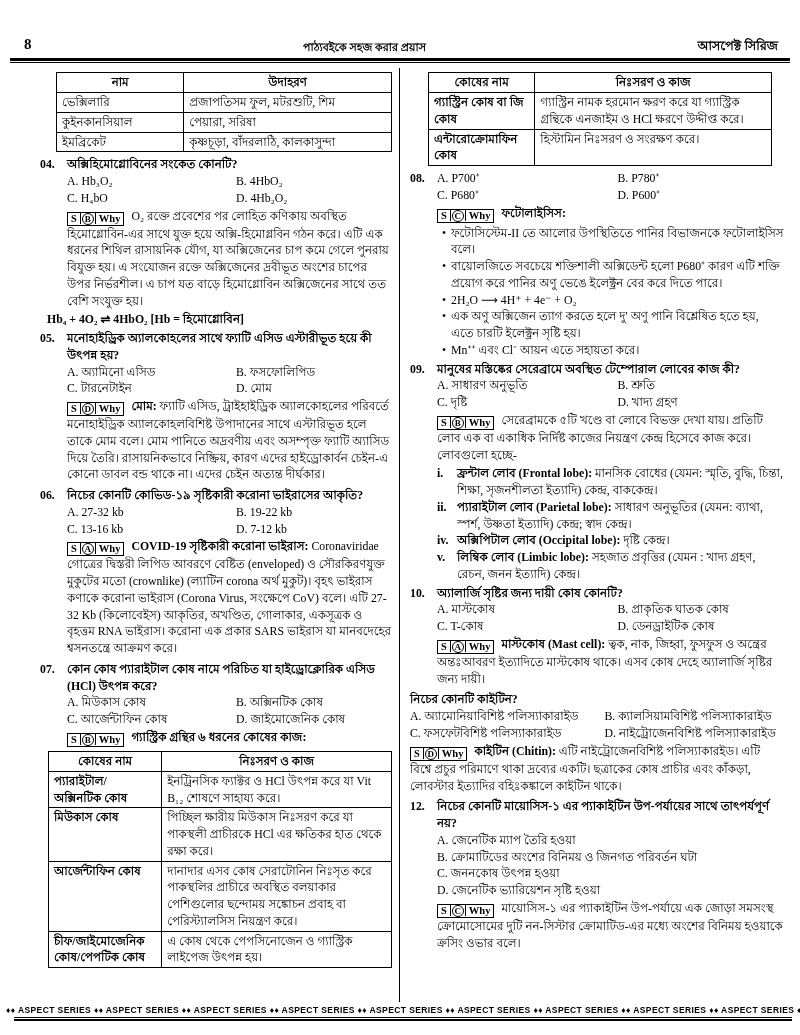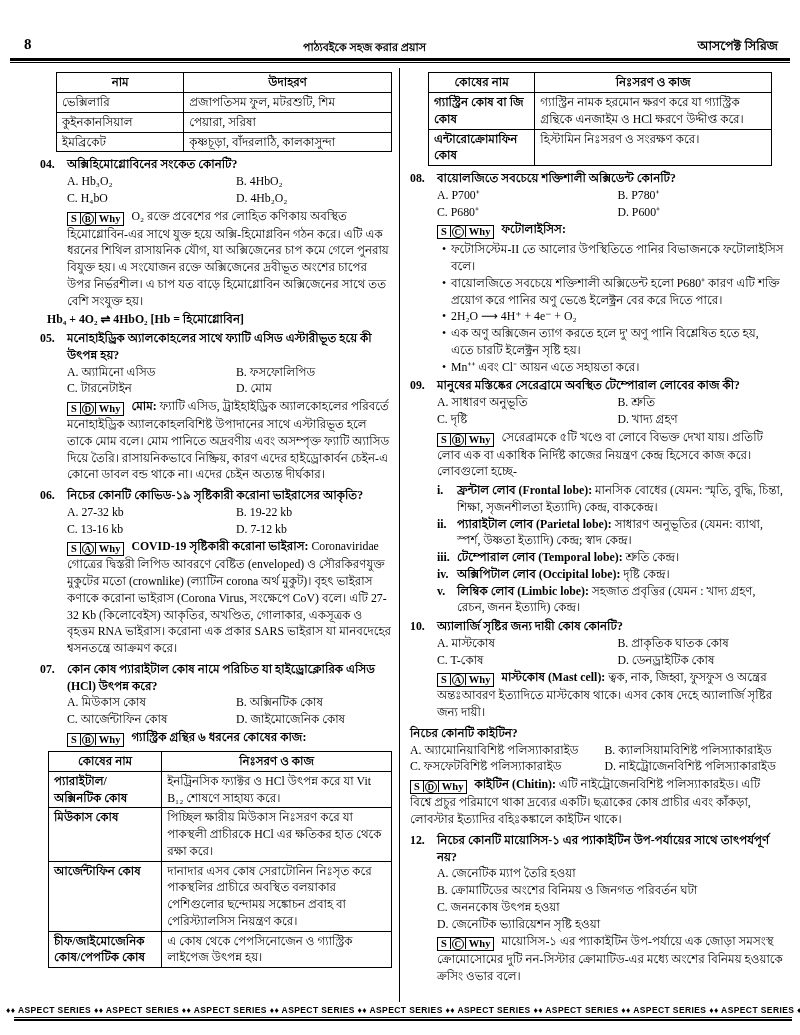--- a/index.html
+++ b/index.html
@@ -216,21 +216,20 @@
         <td class="c1">এন্টারোক্রোমাফিন কোষ</td>
         <td>হিস্টামিন নিঃসরণ ও সংরক্ষণ করে।</td>
       </tr>
     </tbody>
       </table>
 
     <div class="q">
       <div class="qrow">
         <span class="qnum">08.</span>
         <div class="qc">
-          <div class="qt">বায়োলজিতে সবচেয়ে শক্তিশালী অক্সিডেন্ট কোনটি?</div>
           <div class="opts">
             <span>A. P700⁺</span>
             <span>B. P780⁺</span>
             <span>C. P680⁺</span>
             <span>D. P600⁺</span>
           </div>
           <p class="ans">
             <span class="badge"><span class="bs">S</span><span class="circ">C</span><span class="bw">Why</span></span>
             <span class="lead">ফটোলাইসিস:</span>
           </p>
@@ -273,24 +272,20 @@
             <span class="badge"><span class="bs">S</span><span class="circ">B</span><span class="bw">Why</span></span>
             <span>সেরেব্রামকে ৫টি খণ্ডে বা লোবে বিভক্ত দেখা যায়। প্রতিটি লোব এক বা একাধিক নির্দিষ্ট কাজের নিয়ন্ত্রণ কেন্দ্র হিসেবে কাজ করে। লোবগুলো হচ্ছে-</span>
           </p>
           <div class="lobe">
               <span class="ll">i.</span>
               <span><span class="lead">ফ্রন্টাল লোব (Frontal lobe):</span> <span>মানসিক বোধের (যেমন: স্মৃতি, বুদ্ধি, চিন্তা, শিক্ষা, সৃজনশীলতা ইত্যাদি) কেন্দ্র, বাককেন্দ্র।</span></span>
             </div>
           <div class="lobe">
               <span class="ll">ii.</span>
               <span><span class="lead">প্যারাইটাল লোব (Parietal lobe):</span> <span>সাধারণ অনুভূতির (যেমন: ব্যাথা, স্পর্শ, উষ্ণতা ইত্যাদি) কেন্দ্র; স্বাদ কেন্দ্র।</span></span>
-            </div>
-          <div class="lobe">
-              <span class="ll">iii.</span>
-              <span><span class="lead">টেম্পোরাল লোব (Temporal lobe):</span> <span>শ্রুতি কেন্দ্র।</span></span>
             </div>
           <div class="lobe">
               <span class="ll">iv.</span>
               <span><span class="lead">অক্সিপিটাল লোব (Occipital lobe):</span> <span>দৃষ্টি কেন্দ্র।</span></span>
             </div>
           <div class="lobe">
               <span class="ll">v.</span>
               <span><span class="lead">লিম্বিক লোব (Limbic lobe):</span> <span>সহজাত প্রবৃত্তির (যেমন : খাদ্য গ্রহণ, রেচন, জনন ইত্যাদি) কেন্দ্র।</span></span>
             </div>
         </div>

